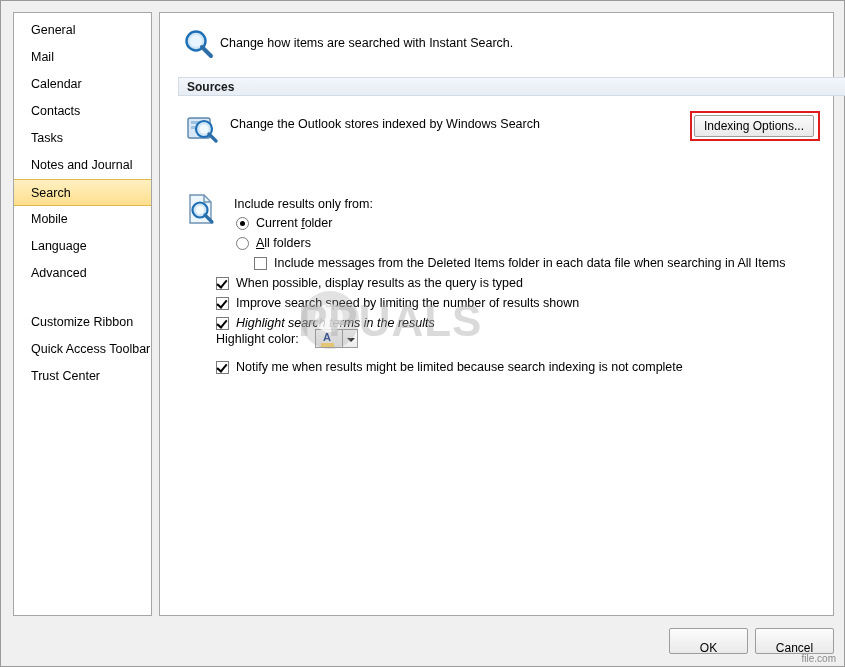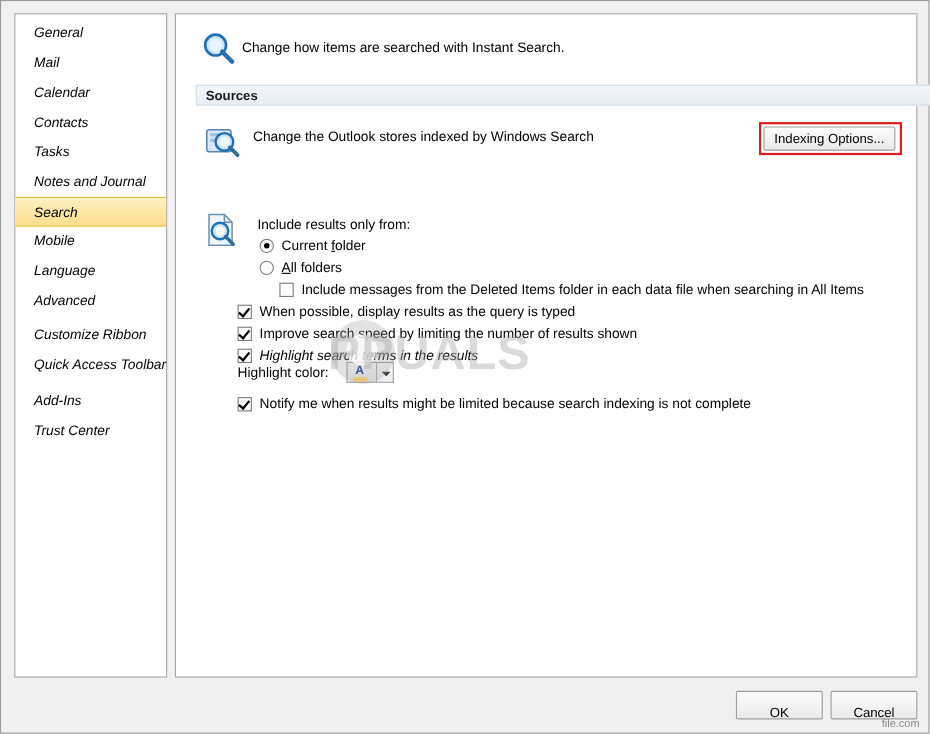--- a/index.html
+++ b/index.html
@@ -28,21 +28,20 @@
   #sidebar {
     position: absolute;
     left: 12px;
     top: 11px;
     width: 139px;
     height: 604px;
     background: #ffffff;
     border: 1px solid #a6a6a6;
     box-sizing: border-box;
     padding-top: 4px;
-    font-style: italic;
   }
   .side-item {
     height: 27px;
     line-height: 27px;
     padding-left: 17px;
     font-size: 12.5px;
     color: #000;
     white-space: nowrap;
     box-sizing: border-box;
   }
@@ -298,23 +297,22 @@
     <div class="side-item"><span>General</span></div>
     <div class="side-item"><span>Mail</span></div>
     <div class="side-item"><span>Calendar</span></div>
     <div class="side-item"><span>Contacts</span></div>
     <div class="side-item"><span>Tasks</span></div>
     <div class="side-item"><span>Notes and Journal</span></div>
     <div class="side-item selected"><span>Search</span></div>
     <div class="side-item"><span>Mobile</span></div>
     <div class="side-item"><span>Language</span></div>
     <div class="side-item"><span>Advanced</span></div>
-    <div class="side-item" style="margin-top:4px"><span>Customize Ribbon</span></div>
+    <div class="side-item" style="margin-top:22px"><span>Customize Ribbon</span></div>
     <div class="side-item"><span>Quick Access Toolbar</span></div>
-    <div class="side-item" style="margin-top:6px"><span>Add-Ins</span></div>
     <div class="side-item"><span>Trust Center</span></div>
   </div>
 
   <div id="panel">
 
     <div id="header-row">
       <span style="position:absolute;left:22px;top:15px;">
         <svg width="34" height="34" viewBox="0 0 34 34">
           <circle cx="14" cy="13" r="9.5" fill="#cfe6f7" stroke="#1f6fb5" stroke-width="2.4"></circle>
           <circle cx="14" cy="13" r="6" fill="#eaf6ff" stroke="none"></circle>

